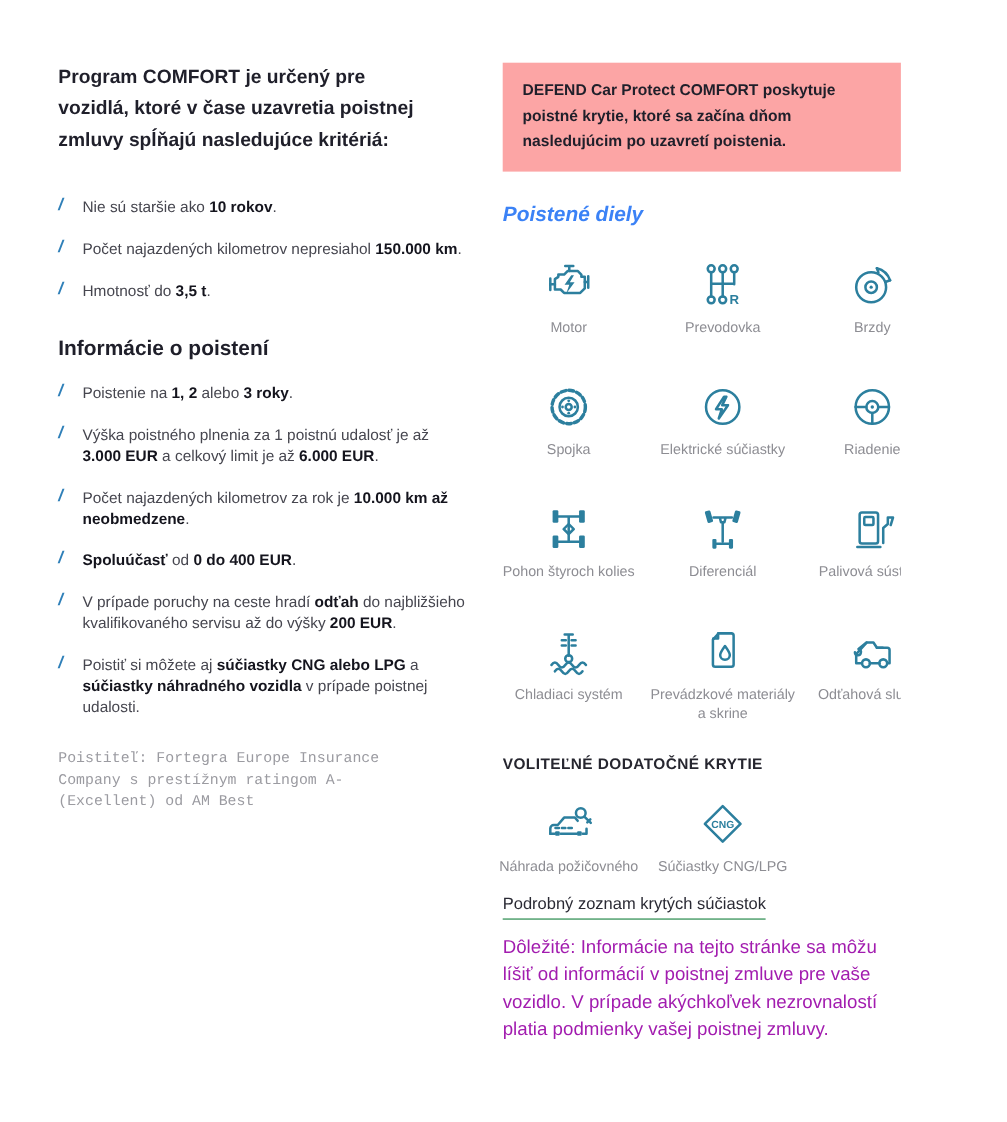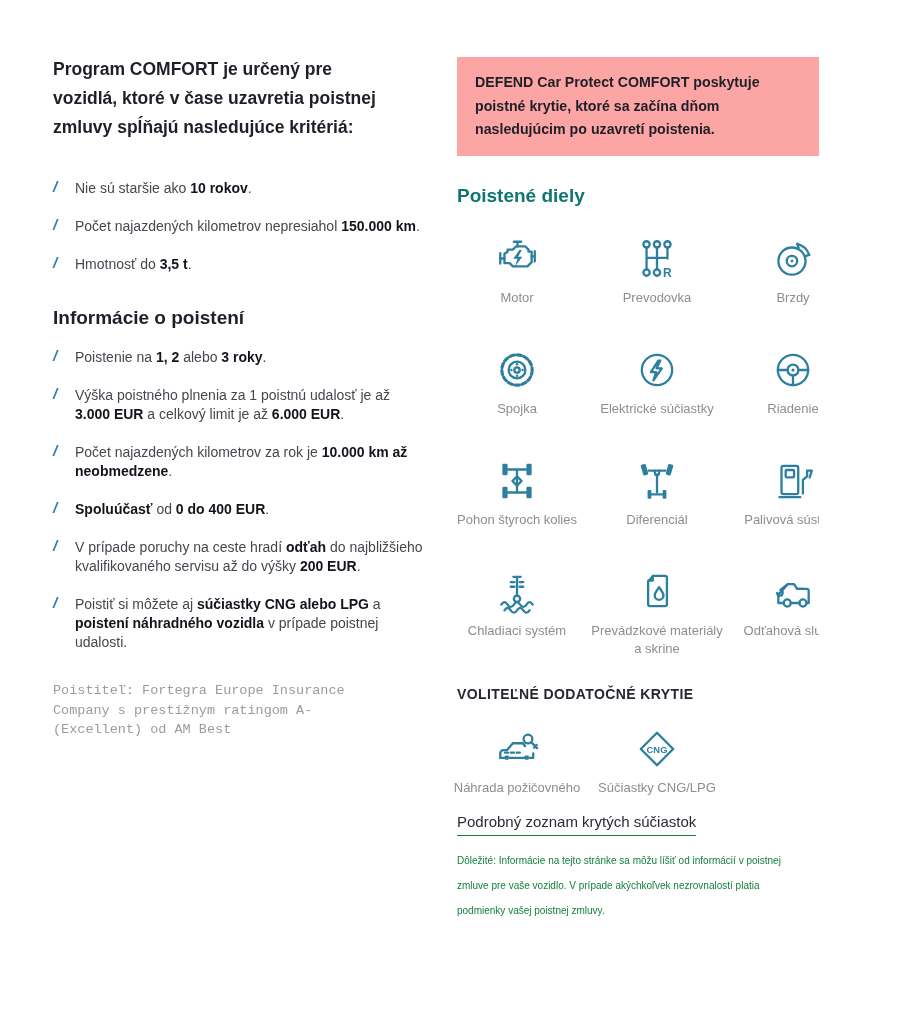--- a/index.html
+++ b/index.html
@@ -12,33 +12,33 @@
   ul.bullets{list-style:none;margin:0;padding:0;}
   ul.bullets li{display:flex;gap:13px;margin:0 0 19px;font-size:14px;line-height:19px;color:#46464f;}
   .slash{color:#2e7fb8;font-weight:800;font-style:italic;font-size:15.5px;flex:0 0 9px;transform:translateY(-2px);}
   ul.bullets b{color:#14141d;font-weight:800;}
   .section-heading{font-size:19px;font-weight:800;color:#1f1f2a;margin:33px 0 19px;}
   .insurer-note{margin-top:29px;color:#9b9ba1;font-size:13.5px;line-height:19.5px;width:302px;font-family:Liberation Mono, monospace;}
 
   
   .right-col{position:absolute;left:457px;top:57px;width:392px;}
   .highlight-box{background:#fca5a5;padding:14px 18px;width:330px;font-weight:800;font-size:14.2px;line-height:23.5px;color:#1f1f2a;}
-  .parts-heading{font-size:19px;font-weight:800;color:#0f766e;margin:29px 0 0;}
+  .parts-heading{font-size:19px;font-weight:800;color:#3b82f6;margin:29px 0 0;font-style:italic;}
   .grid{display:grid;grid-template-columns:120px 160px 112px;margin-top:27px;}
   .cell{height:111px;display:flex;flex-direction:column;align-items:center;}
   .optional-grid .cell{height:auto;}
   .cell .icon{width:46px;height:46px;margin-top:2px;}
   .cell .icon svg{width:46px;height:46px;display:block;stroke:#2c7f9e;fill:none;stroke-width:2.2;stroke-linecap:round;stroke-linejoin:round;}
   .cell .icon svg .f{fill:#2c7f9e;stroke:none;}
   .cell .icon svg text{fill:#2c7f9e;stroke:none;font-family:"Liberation Sans","DejaVu Sans",sans-serif;font-weight:800;}
   .cell .label{margin-top:7px;font-size:13px;line-height:18px;color:#8d8d93;text-align:center;width:142px;}
   .optional-heading{font-size:14px;font-weight:700;color:#26262f;letter-spacing:.4px;margin:8px 0 0;}
   .optional-grid{margin-top:22px;}
   .parts-link{display:inline-block;margin-top:16px;font-size:15px;color:#2a2a34;text-decoration:none;border-bottom:1px solid #15803d;padding-bottom:5px;cursor:pointer;}
-  .disclaimer{margin-top:12px;font-size:10px;line-height:25px;color:#15803d;width:350px;}
+  .disclaimer{margin-top:12px;font-size:17px;line-height:25px;color:#a21caf;width:350px;}
 
   
   .edge-line{position:absolute;left:905px;top:0;width:1px;height:1020px;background:#cbcbce;}
   .edge-thumb-a{position:absolute;left:903px;top:452px;width:3px;height:16px;background:#2a2a2e;}
   .edge-thumb-b{position:absolute;left:903px;top:478px;width:3px;height:7px;background:#2a2a2e;}
 </style>
 </head>
 <body>
 
 <div class="page">
@@ -76,21 +76,21 @@
         <li>
           <span class="slash">/</span>
           <span><span></span><b>Spoluúčasť</b><span> od </span><b>0 do 400 EUR</b><span>.</span></span>
         </li>
         <li>
           <span class="slash">/</span>
           <span><span>V prípade poruchy na ceste hradí </span><b>odťah</b><span> do najbližšieho kvalifikovaného servisu až do výšky </span><b>200 EUR</b><span>.</span></span>
         </li>
         <li>
           <span class="slash">/</span>
-          <span><span>Poistiť si môžete aj </span><b>súčiastky CNG alebo LPG</b><span> a </span><b>poistení náhradného vozidla</b><span> v prípade poistnej udalosti.</span></span>
+          <span><span>Poistiť si môžete aj </span><b>súčiastky CNG alebo LPG</b><span> a </span><b>súčiastky náhradného vozidla</b><span> v prípade poistnej udalosti.</span></span>
         </li>
       </ul>
     <p class="insurer-note">Poistiteľ: Fortegra Europe Insurance Company s prestížnym ratingom A- (Excellent) od AM Best</p>
   </div>
 
   <div class="right-col">
     <div class="highlight-box">DEFEND Car Protect COMFORT poskytuje poistné krytie, ktoré sa začína dňom nasledujúcim po uzavretí poistenia.</div>
     <h2 class="parts-heading">Poistené diely</h2>
     <div class="grid" id="parts-grid">
         <div class="cell">

